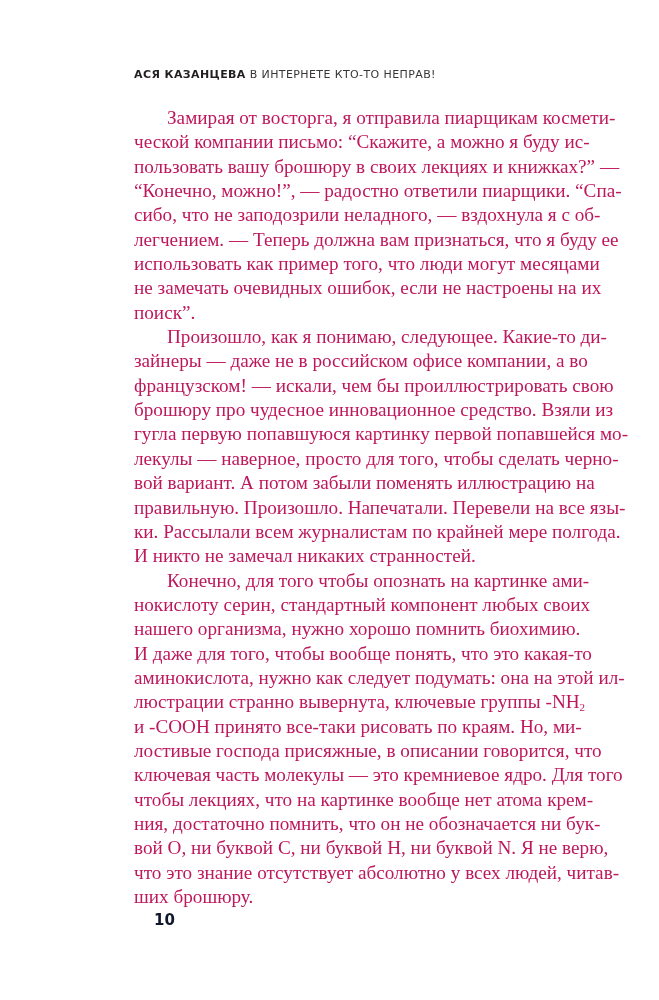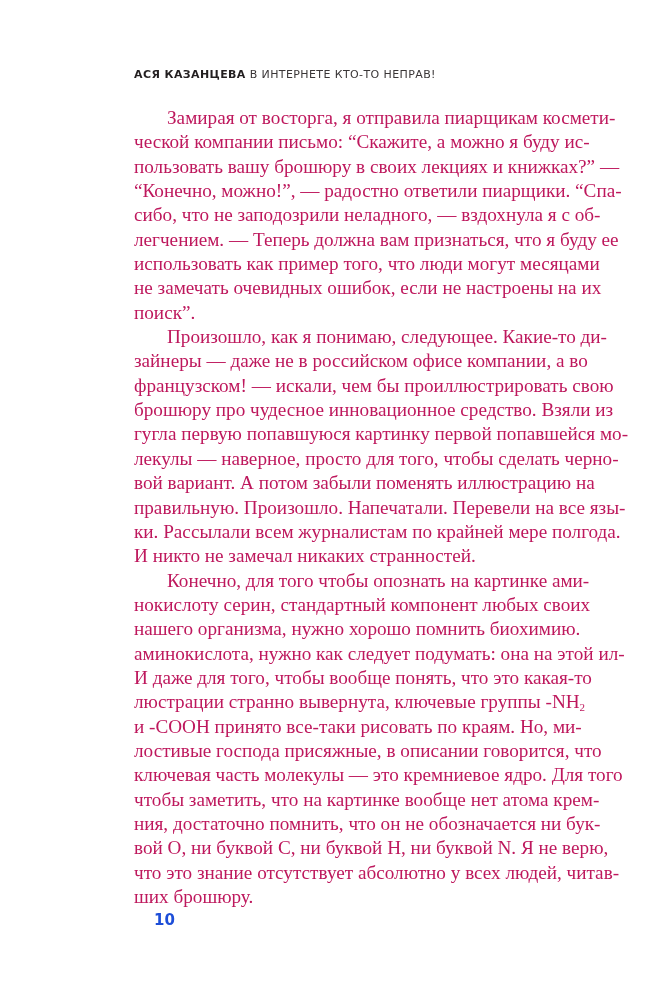--- a/index.html
+++ b/index.html
@@ -16,21 +16,21 @@
     position: absolute; left: 134px; top: 106px; width: 394px;
     font-family: "Liberation Serif", serif; font-size: 19.2px; line-height: 24.35px;
     color: #be185d;
   }
   .line { display: block; white-space: nowrap; text-align: justify; text-align-last: justify; height: 24.35px; }
   .line.last { text-align-last: left; }
   .line.indent { padding-left: 33px; }
   sub { font-size: 11px; vertical-align: -3px; line-height: 0; }
   .folio {
     position: absolute; left: 154px; top: 911px;
-    font-family: "DejaVu Sans", sans-serif; font-weight: bold; font-size: 15px; color: #1d4ed8;
+    font-family: "DejaVu Sans", sans-serif; font-weight: bold; font-size: 15px; color: #0f172a;
   }
 </style>
 </head>
 <body>
 
 <div class="page">
 
   <div class="running-head">
     <span class="author">АСЯ КАЗАНЦЕВА</span>
     <span class="title">В ИНТЕРНЕТЕ КТО-ТО НЕПРАВ!</span>
@@ -57,27 +57,27 @@
       <span class="line">лекулы — наверное, просто для того, чтобы сделать черно-</span>
       <span class="line">вой вариант. А потом забыли поменять иллюстрацию на</span>
       <span class="line">правильную. Произошло. Напечатали. Перевели на все язы-</span>
       <span class="line">ки. Рассылали всем журналистам по крайней мере полгода.</span>
       <span class="line last">И никто не замечал никаких странностей.</span>
     </div>
     <div>
       <span class="line indent">Конечно, для того чтобы опознать на картинке ами-</span>
       <span class="line">нокислоту серин, стандартный компонент любых своих</span>
       <span class="line">нашего организма, нужно хорошо помнить биохимию.</span>
+      <span class="line">И даже для того, чтобы вообще понять, что это какая-то</span>
       <span class="line">аминокислота, нужно как следует подумать: она на этой ил-</span>
-      <span class="line">И даже для того, чтобы вообще понять, что это какая-то</span>
       <span class="line"><span>люстрации странно вывернута, ключевые группы -NH</span><sub>2</sub></span>
       <span class="line">и -COOH принято все-таки рисовать по краям. Но, ми-</span>
       <span class="line">лостивые господа присяжные, в описании говорится, что</span>
       <span class="line">ключевая часть молекулы — это кремниевое ядро. Для того</span>
-      <span class="line">чтобы заметить, что на картинке вообще нет атома крем-</span>
+      <span class="line">чтобы лекциях, что на картинке вообще нет атома крем-</span>
       <span class="line">ния, достаточно помнить, что он не обозначается ни бук-</span>
       <span class="line">вой O, ни буквой C, ни буквой H, ни буквой N. Я не верю,</span>
       <span class="line">что это знание отсутствует абсолютно у всех людей, читав-</span>
       <span class="line last">ших брошюру.</span>
     </div>
   </div>
 
   <div class="folio">10</div>
 </div>
 

